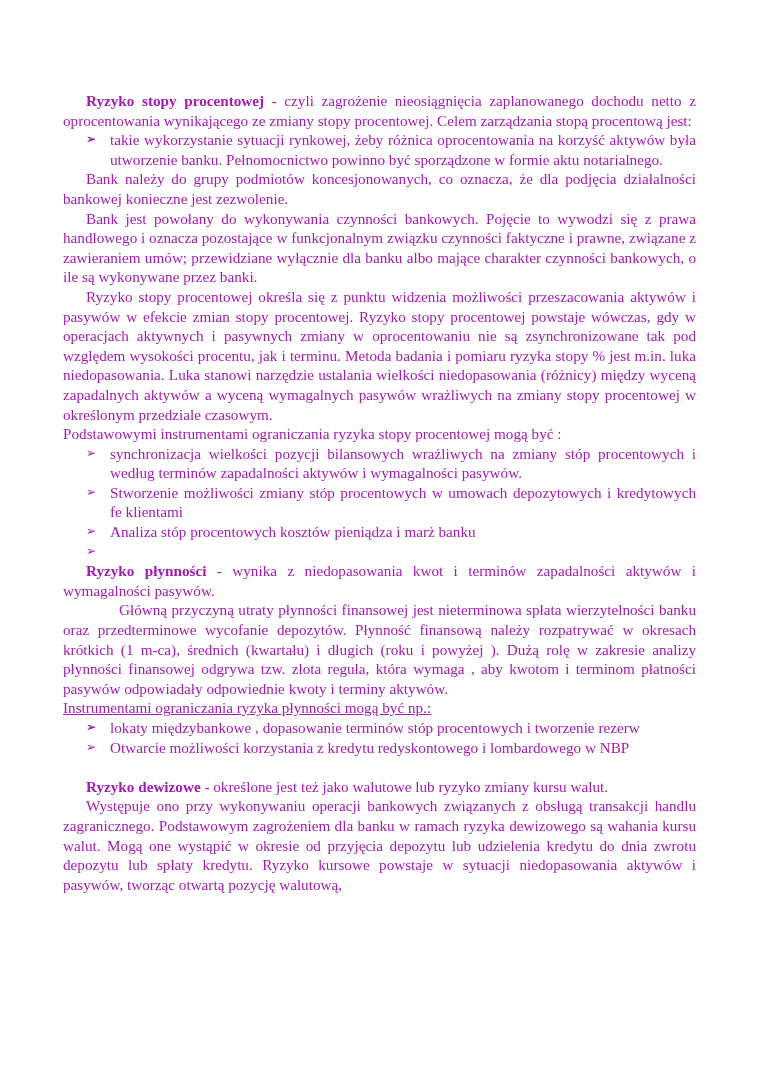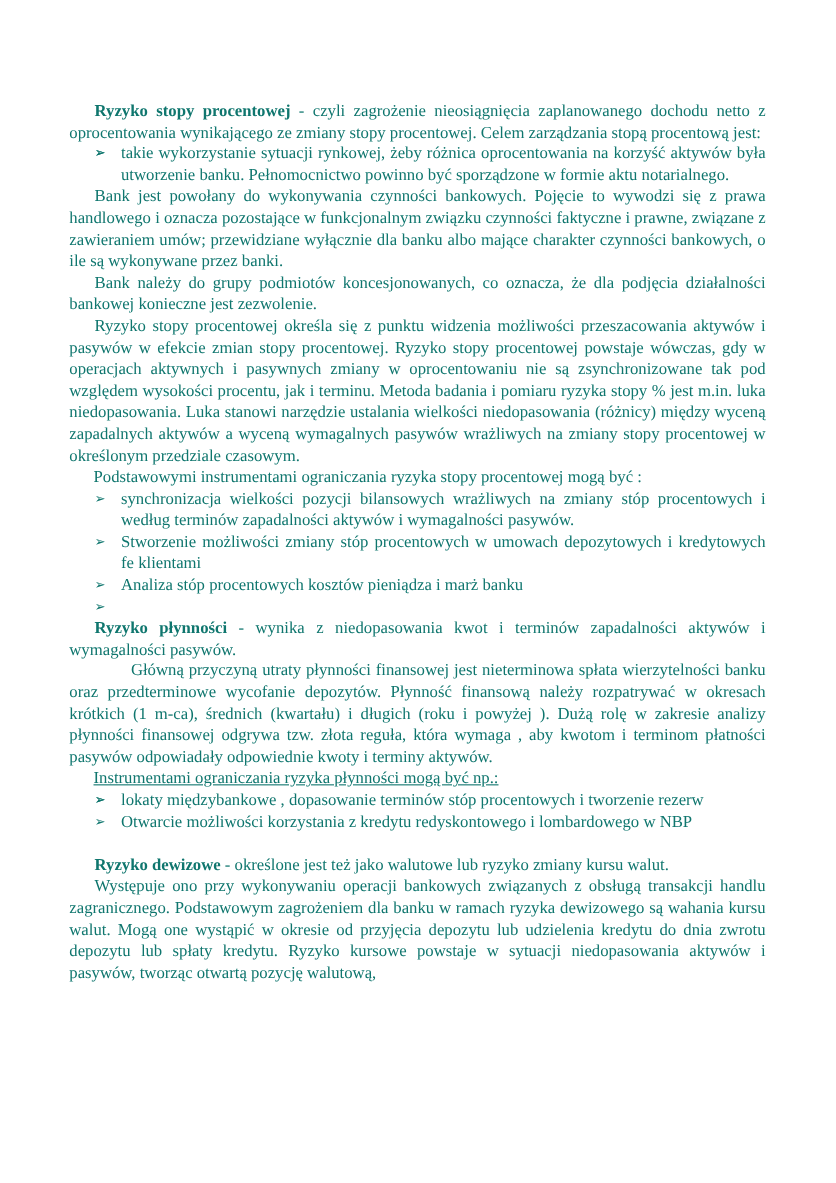--- a/index.html
+++ b/index.html
@@ -1,23 +1,23 @@
 <!DOCTYPE html>
 <html><head>
 <meta charset="utf-8">
 <style>
   html, body { margin: 0; padding: 0; background: #ffffff; }
   body { width: 760px; height: 1075px; position: relative; overflow: hidden; }
   .page {
     position: absolute; left: 63px; top: 91px; width: 633px;
     font-family: "Liberation Serif", "DejaVu Serif", serif;
-    font-size: 15.2px; line-height: 19.6px; color: #0f766e;
+    font-size: 15.2px; line-height: 19.6px; color: #a21caf;
   }
   p { margin: 0; text-align: justify; text-indent: 23px; }
-  p.noindent { text-indent: 0; margin-left: 22px; }
+  p.noindent { text-indent: 0; }
   p.deepindent { text-indent: 56px; }
   p.last { text-align-last: left; }
   ul { list-style: none; margin: 0; padding: 0; }
   li { position: relative; padding-left: 47px; text-align: justify; }
   li .bullet { position: absolute; left: 23px; top: 0; font-family: "DejaVu Sans", sans-serif; font-size: 12px; }
   .spacer { height: 19.6px; }
   b { font-weight: bold; }
   u { }
   .subline { padding-left: 47px; }
 </style>
@@ -26,22 +26,22 @@
 
 <div class="page">
 
   <p class="last"><b>Ryzyko stopy procentowej</b><span> - czyli zagrożenie nieosiągnięcia zaplanowanego dochodu netto z oprocentowania wynikającego ze zmiany stopy procentowej. Celem zarządzania stopą procentową jest:</span></p>
 
   <ul>
     <li><span class="bullet">➢</span></li>
     <li><span class="bullet">➢</span><span>takie wykorzystanie sytuacji rynkowej, żeby różnica oprocentowania na korzyść aktywów była utworzenie banku. Pełnomocnictwo powinno być sporządzone w formie aktu notarialnego.</span></li>
   </ul>
 
+  <p class="last">Bank należy do grupy podmiotów koncesjonowanych, co oznacza, że dla podjęcia działalności bankowej konieczne jest zezwolenie.</p>
   <p class="last">Bank jest powołany do wykonywania czynności bankowych. Pojęcie to wywodzi się z prawa handlowego i oznacza pozostające w funkcjonalnym związku czynności faktyczne i prawne, związane z zawieraniem umów; przewidziane wyłącznie dla banku albo mające charakter czynności bankowych, o ile są wykonywane przez banki.</p>
-  <p class="last">Bank należy do grupy podmiotów koncesjonowanych, co oznacza, że dla podjęcia działalności bankowej konieczne jest zezwolenie.</p>
   <p class="last">Ryzyko stopy procentowej określa się z punktu widzenia możliwości przeszacowania aktywów i pasywów w efekcie zmian stopy procentowej. Ryzyko stopy procentowej powstaje wówczas, gdy w operacjach aktywnych i pasywnych zmiany w oprocentowaniu nie są zsynchronizowane tak pod względem wysokości procentu, jak i terminu. Metoda badania i pomiaru ryzyka stopy % jest m.in. luka niedopasowania. Luka stanowi narzędzie ustalania wielkości niedopasowania (różnicy) między wyceną zapadalnych aktywów a wyceną wymagalnych pasywów wrażliwych na zmiany stopy procentowej w określonym przedziale czasowym.</p>
   <p class="noindent">Podstawowymi instrumentami ograniczania ryzyka stopy procentowej mogą być :</p>
 
   <ul>
     <li><span class="bullet">➢</span><span>synchronizacja wielkości pozycji bilansowych wrażliwych na zmiany stóp procentowych i według terminów zapadalności aktywów i wymagalności pasywów.</span></li>
     <li><span class="bullet">➢</span><span>Stworzenie możliwości zmiany stóp procentowych w umowach depozytowych i kredytowych fe klientami</span></li>
     <li><span class="bullet">➢</span><span> Analiza stóp procentowych kosztów pieniądza i marż banku</span></li>
     <li><span class="bullet">➢</span></li>
   </ul>
 

